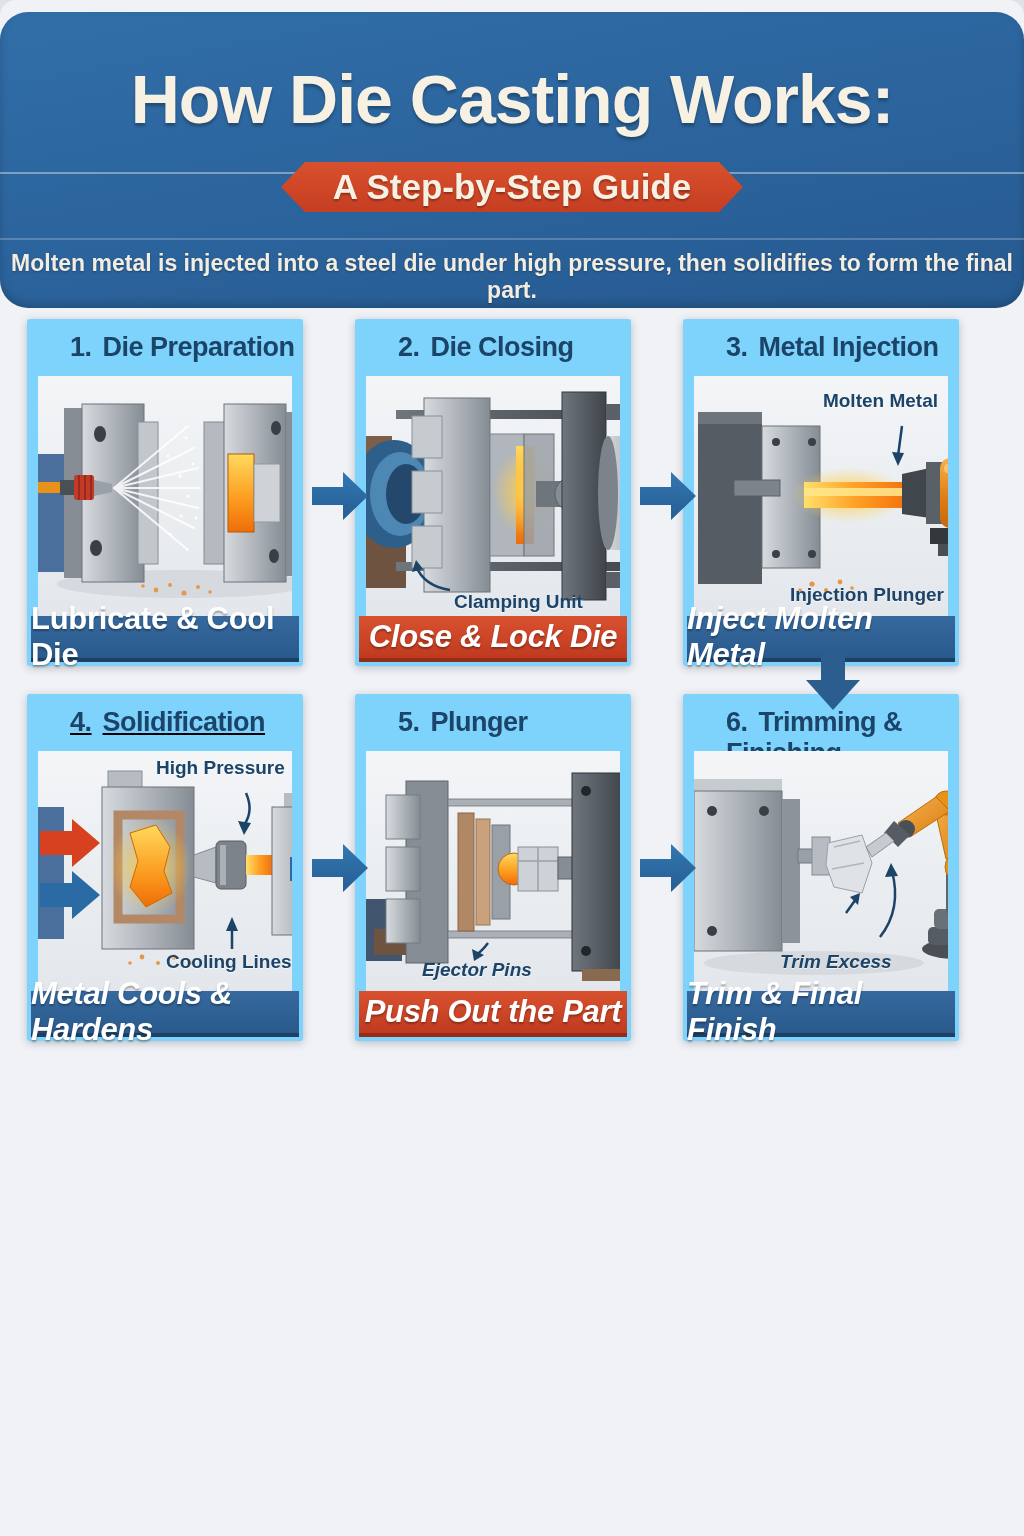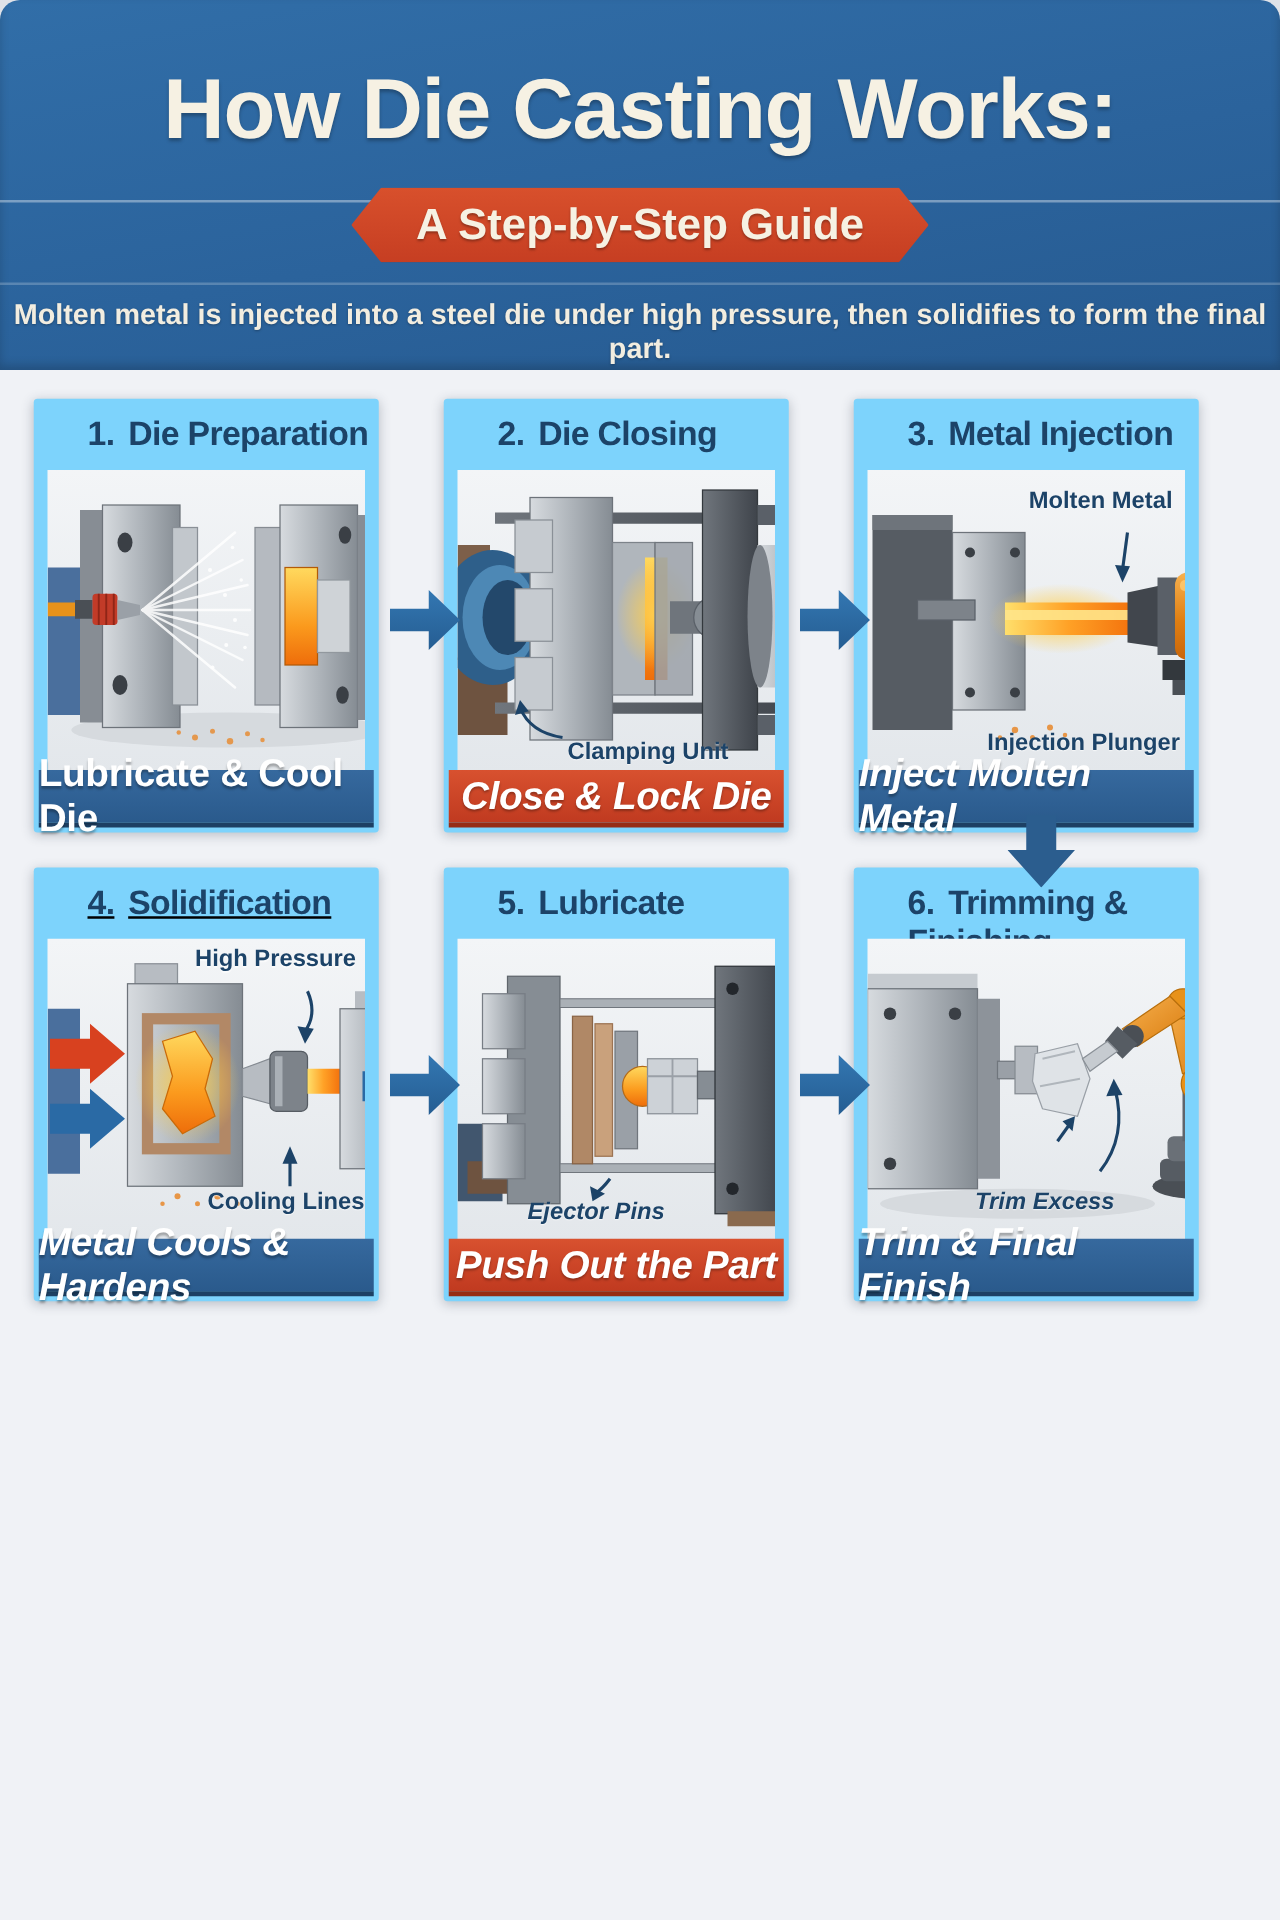--- a/index.html
+++ b/index.html
@@ -1,29 +1,29 @@
 <!DOCTYPE html>
 <html><head>
 <meta charset="utf-8">
 <style>
   html,body{margin:0;padding:0;background:#dfe2e8;font-family:"Liberation Sans",sans-serif;}
   .poster{position:relative;width:1024px;height:1536px;margin:0 auto;background:#f0f2f6;
           border-radius:16px 16px 0 0;overflow:hidden;}
   
-  .header{position:absolute;top:0;left:0;right:0;height:296px;
+  .header{position:absolute;top:12px;left:0;right:0;height:296px;
           background:linear-gradient(170deg,#316ea8 0%,#2b639c 55%,#265a90 100%);
-          box-shadow:inset 0 -4px 8px rgba(0,0,0,.18);}
+          box-shadow:inset 0 -4px 8px rgba(0,0,0,.18);border-radius:28px;}
   .hline{position:absolute;left:0;right:0;height:2px;}
   .hline1{top:160px;background:rgba(255,255,255,.38);}
   .hline2{top:226px;background:rgba(255,255,255,.22);}
   .title{position:absolute;top:48px;left:0;right:0;margin:0;text-align:center;
          font-size:68px;font-weight:800;letter-spacing:-1px;color:#f6f1e3;
          text-shadow:0 3px 3px rgba(0,0,0,.28);}
   .ribbon{position:absolute;top:150px;left:50%;transform:translateX(-50%);
-          width:462px;height:60px;display:flex;align-items:center;justify-content:center;
+          width:462px;height:50px;display:flex;align-items:center;justify-content:center;
           background:linear-gradient(180deg,#d8502c 0%,#c63e22 100%);
           clip-path:polygon(0 50%,24px 0,calc(100% - 24px) 0,100% 50%,calc(100% - 24px) 100%,24px 100%);
           filter:drop-shadow(0 3px 3px rgba(0,0,0,.25));}
   .ribbon-label{font-size:35px;font-weight:800;color:#f6f1e3;text-shadow:0 2px 2px rgba(0,0,0,.3);}
   .subtitle{position:absolute;top:238px;left:0;right:0;margin:0;text-align:center;
             font-weight:700;font-size:23px;color:#f2ede0;
             text-shadow:0 1px 2px rgba(0,0,0,.3);}
   
   .grid{position:absolute;top:296px;left:0;width:1024px;height:1240px;}
   .card{position:absolute;width:248px;height:347px;background:#7dd3fc;border-radius:3px;
@@ -283,21 +283,21 @@
           <polygon points="188,180 194,166 200,180" fill="#1c4368"></polygon>
         </svg>
         <div class="lbl p4-l0">High Pressure</div>
         <div class="lbl p4-l1">Cooling Lines</div>
       </div>
       <div class="caption cap-blue cap-italic">Metal Cools &amp; Hardens</div>
     </section>
 
     <section class="card c5">
       <h2 class="card-title">
-        <span class="step-num">5.</span><span>Lubricate</span>
+        <span class="step-num">5.</span><span>Plunger</span>
       </h2>
       <div class="art">
         <svg width="290" height="242" viewBox="0 0 290 242">
           <rect x="0" y="148" width="36" height="62" fill="#41566e"></rect>
           <rect x="8" y="178" width="42" height="26" fill="#6e5340"></rect>
           <rect x="40" y="30" width="42" height="182" fill="#868d94" stroke="#5f656c"></rect>
           <rect x="20" y="44" width="34" height="44" fill="url(#gSteel)" stroke="#777d84"></rect>
           <rect x="20" y="96" width="34" height="44" fill="url(#gSteel)" stroke="#777d84"></rect>
           <rect x="20" y="148" width="34" height="44" fill="url(#gSteel)" stroke="#777d84"></rect>
           <rect x="82" y="48" width="150" height="7" fill="#aab0b6" stroke="#70767d" stroke-width=".8"></rect>

